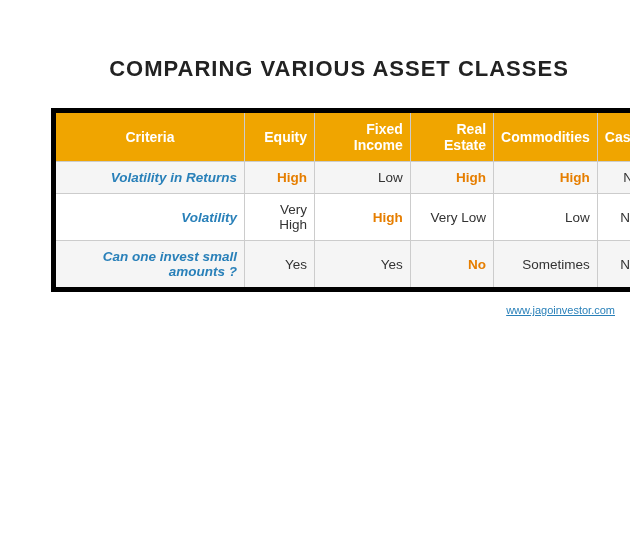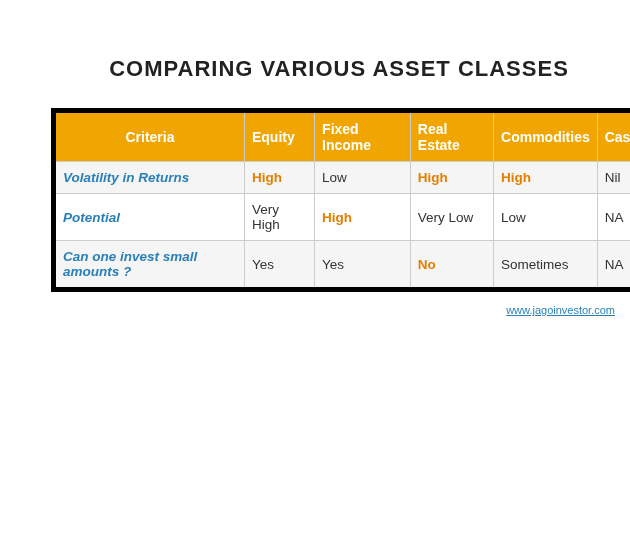--- a/index.html
+++ b/index.html
@@ -19,21 +19,21 @@
       padding: 10px 0 14px 0;
     }
     .comparison-table {
       width: 100%;
       border-collapse: collapse;
       border: 5px solid #000000;
     }
     .comparison-table th, .comparison-table td {
       border: 1px solid #ccc;
       padding: 8px 7px;
-      text-align: left;
+      text-align: right;
       vertical-align: middle;
       font-size: 13.5px;
     }
     .comparison-table thead tr {
       background-color: #f0a500;
     }
     .comparison-table thead th {
       color: #fff;
       font-weight: bold;
       font-size: 14px;
@@ -91,21 +91,21 @@
   <tbody id="table-body">
       <tr>
         <td class="criteria-cell">Volatility in Returns</td>
         <td class="highlight-orange">High</td>
         <td class="highlight-normal">Low</td>
         <td class="highlight-orange">High</td>
         <td class="highlight-orange">High</td>
         <td class="highlight-normal">Nil</td>
       </tr>
       <tr>
-        <td class="criteria-cell">Potential</td>
+        <td class="criteria-cell">Volatility</td>
         <td class="highlight-normal">Very High</td>
         <td class="highlight-orange">High</td>
         <td class="highlight-normal">Very Low</td>
         <td class="highlight-normal">Low</td>
         <td class="highlight-normal">NA</td>
       </tr>
       <tr>
         <td class="criteria-cell">Can one invest small amounts ?</td>
         <td class="highlight-normal">Yes</td>
         <td class="highlight-normal">Yes</td>

